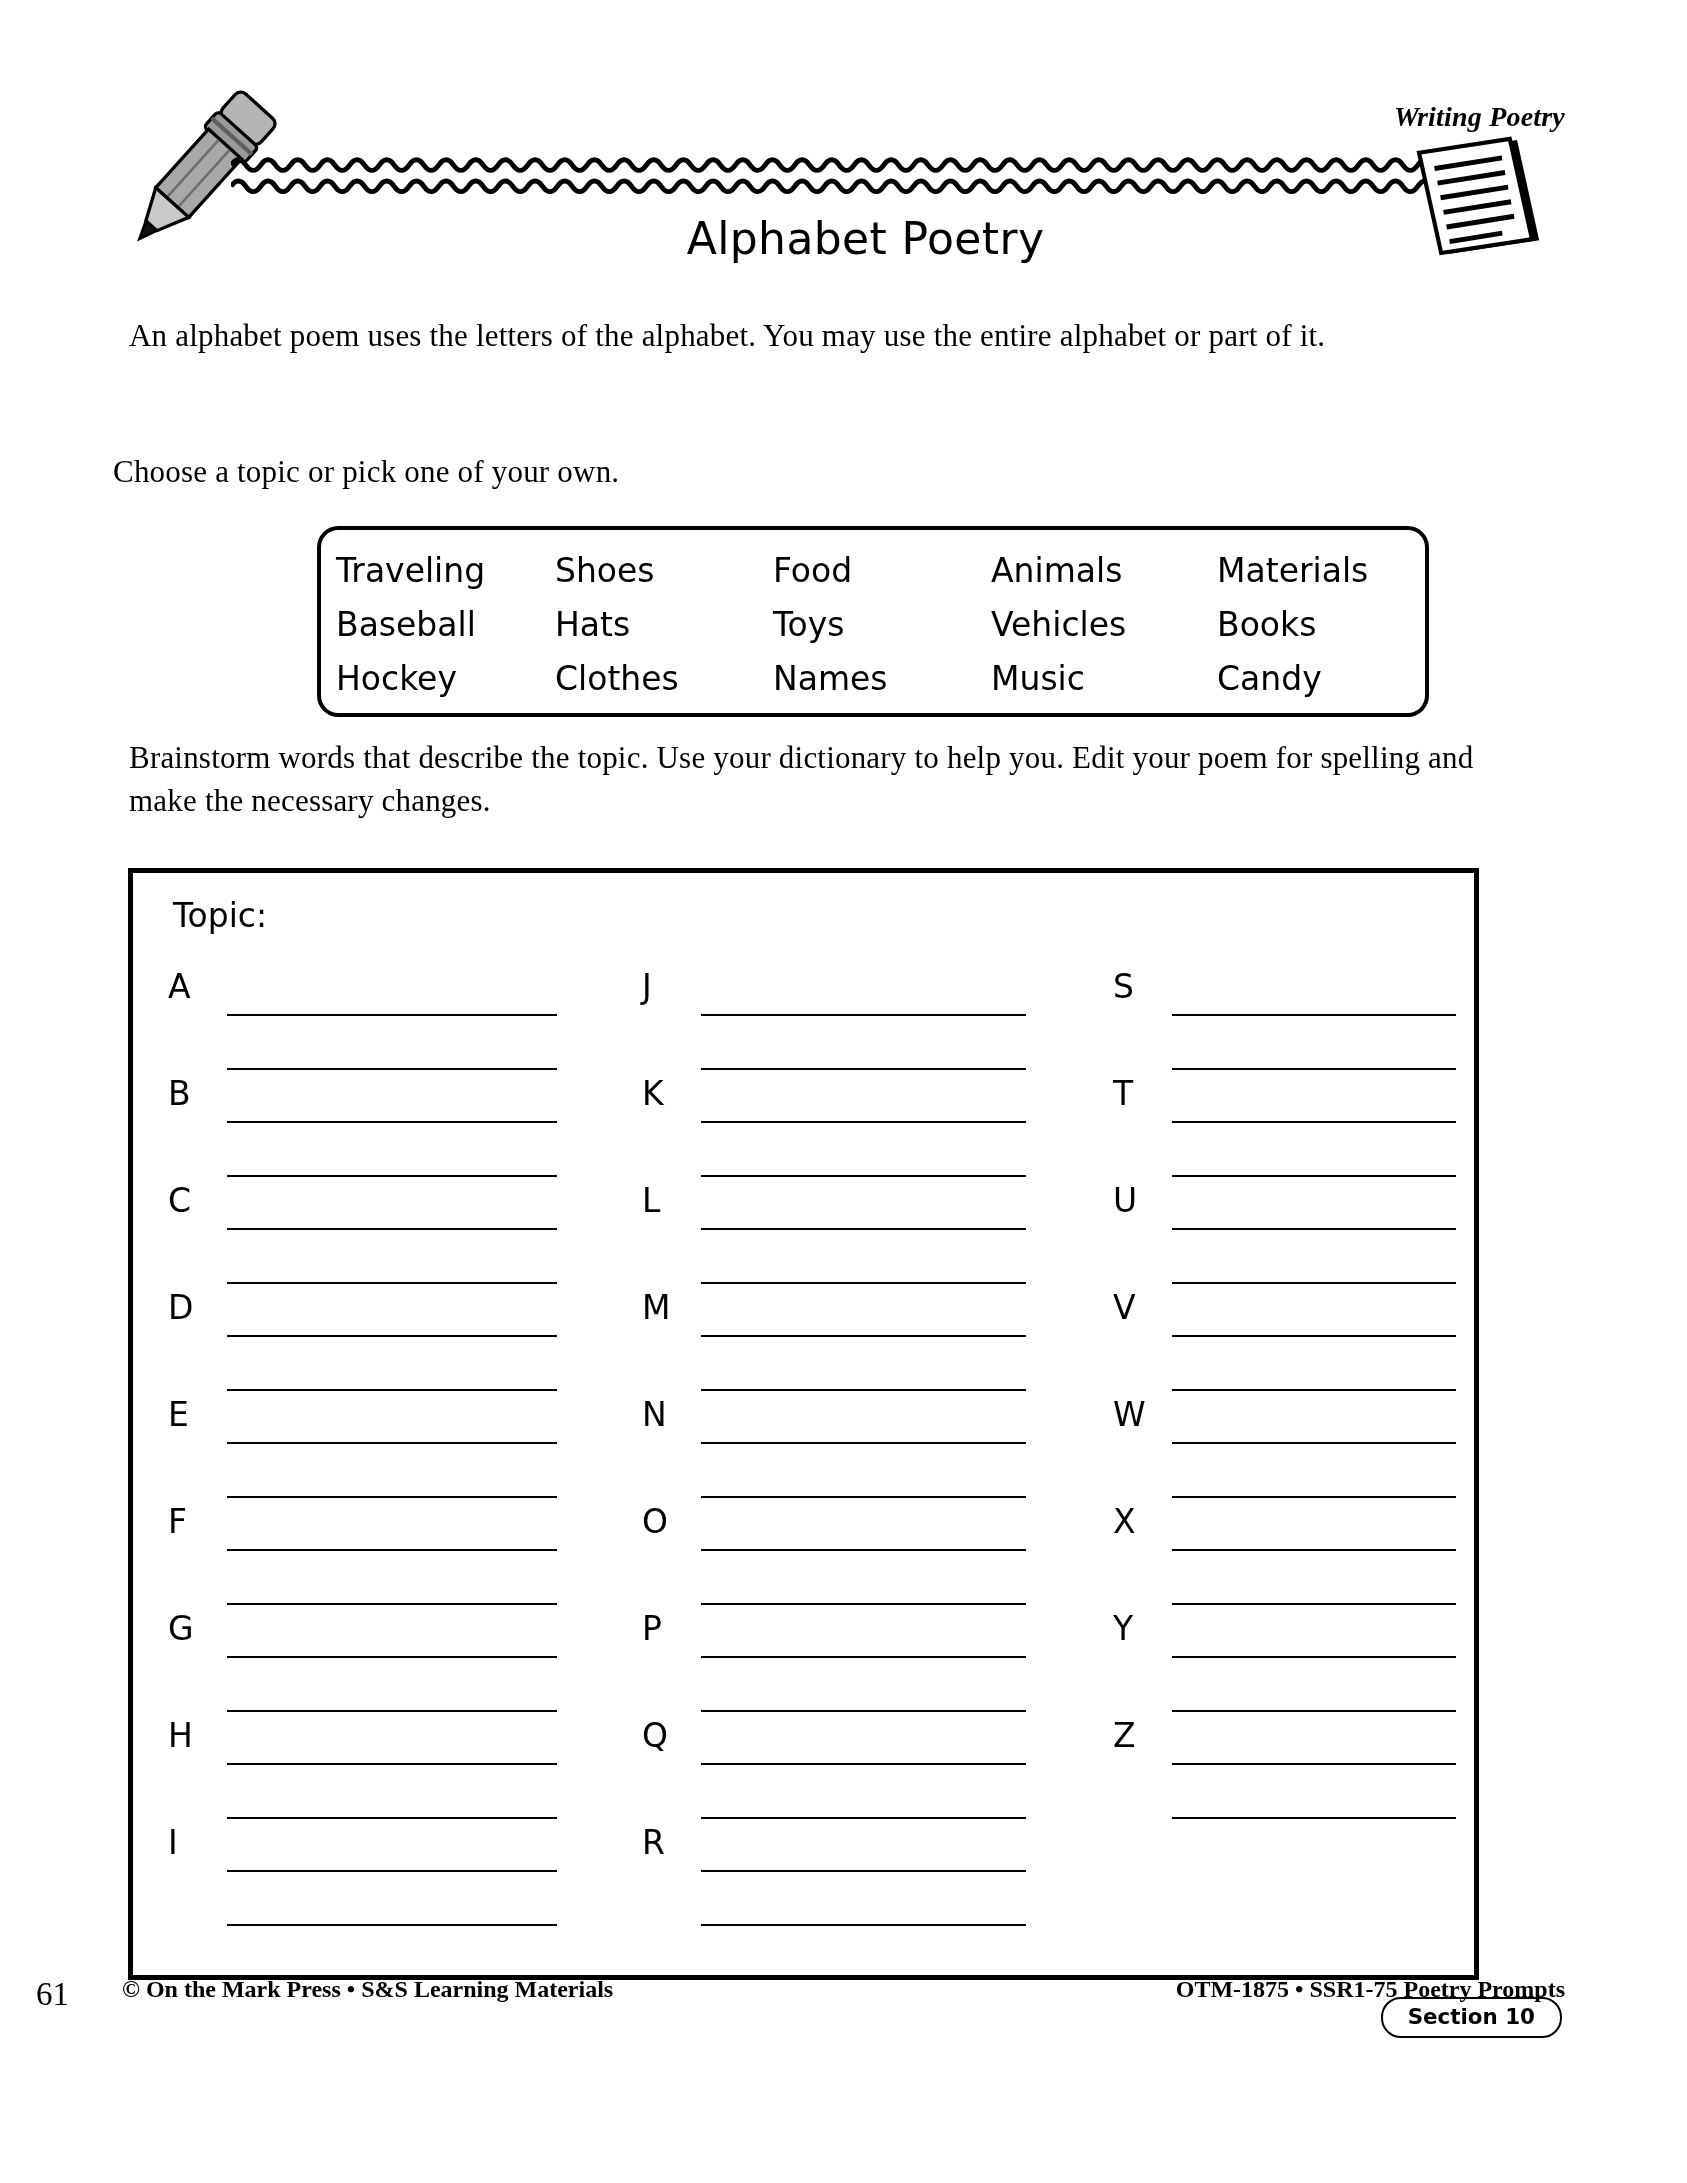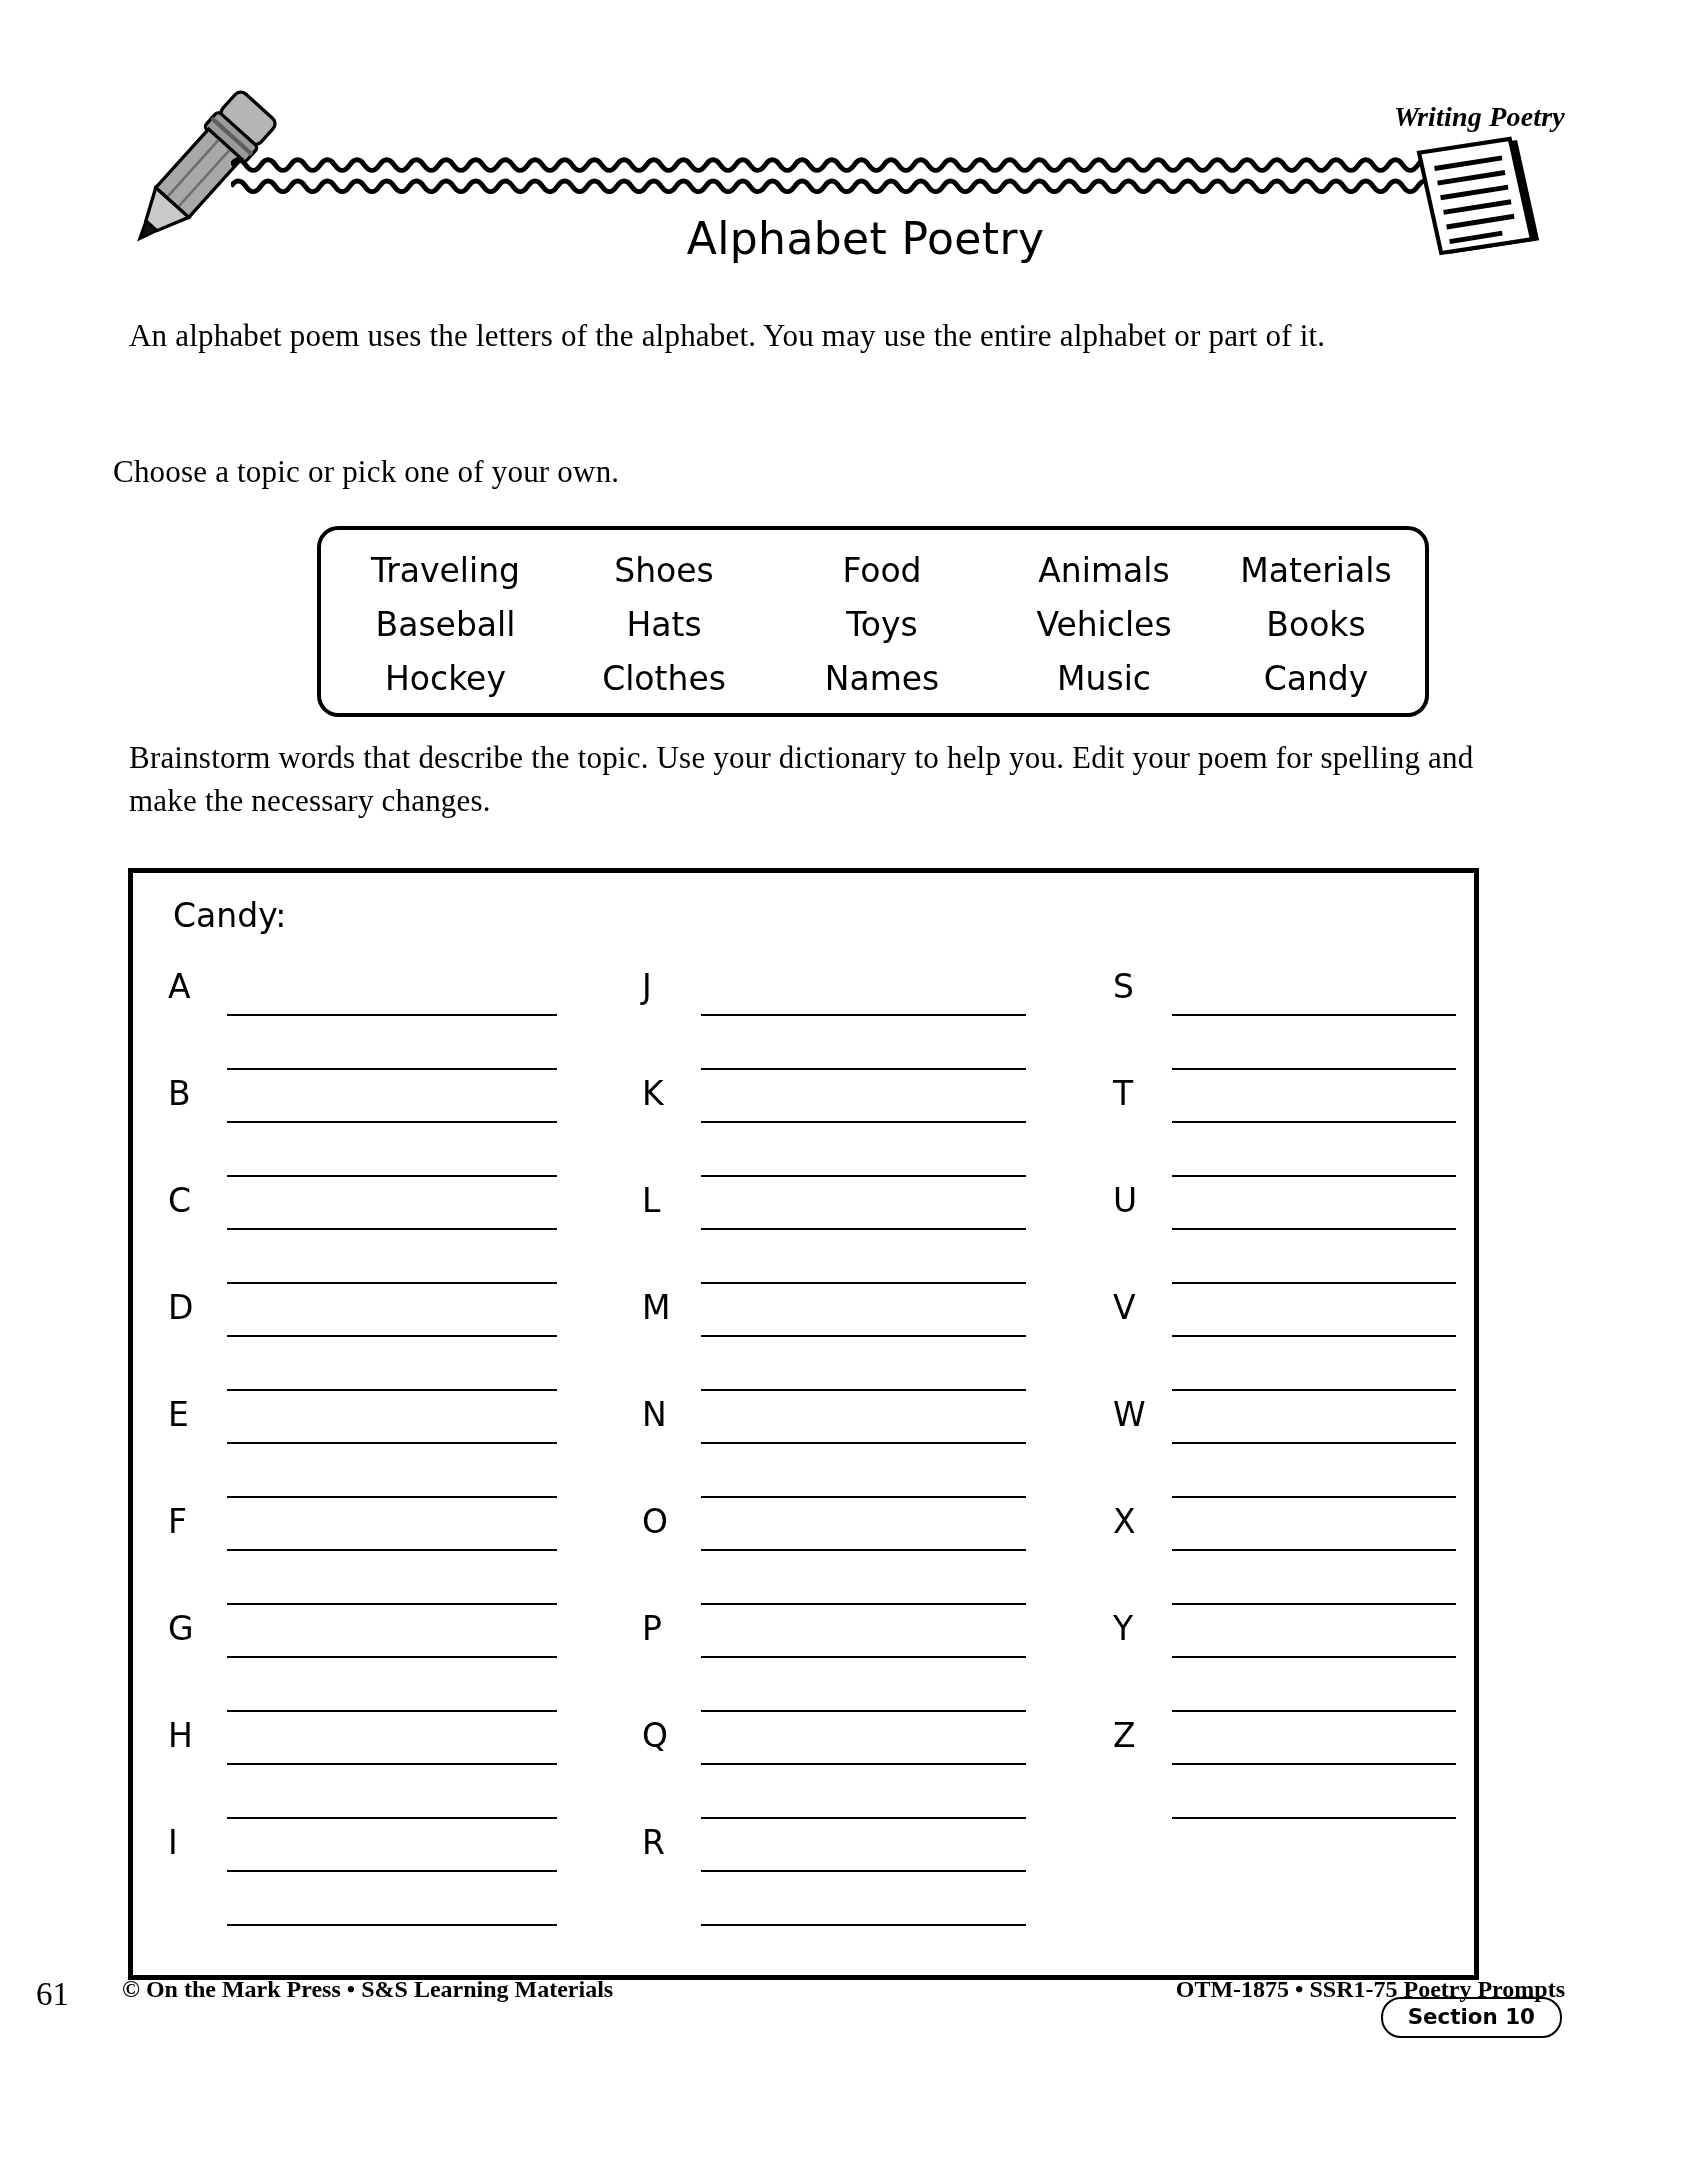--- a/index.html
+++ b/index.html
@@ -111,21 +111,20 @@
     width: 1079px;
     display: grid;
     grid-template-columns: 219px 218px 218px 226px 198px;
     grid-auto-rows: 54px;
     align-items: center;
   }
   .topic-word {
     font-family: "DejaVu Sans", sans-serif;
     font-size: 33px;
     white-space: nowrap;
-    text-align: center;
   }
 
   
   .worksheet {
     position: absolute;
     left: 128px;
     top: 868px;
     width: 1351px;
     height: 1112px;
     border: 5px solid #000;
@@ -275,21 +274,21 @@
     <span class="topic-word">Clothes</span>
     <span class="topic-word">Names</span>
     <span class="topic-word">Music</span>
     <span class="topic-word">Candy</span>
   </div>
 </div>
 
 <div class="para" id="brainstorm-para">Brainstorm words that describe the topic.  Use your dictionary to help you.  Edit your poem for spelling and make the necessary changes.</div>
 
 <div class="worksheet">
-  <div class="topic-label">Candy:</div>
+  <div class="topic-label">Topic:</div>
   <div class="columns">
     <div class="col" id="col-1">
         <div class="entry">
           <span class="letter">A</span>
           <div class="rule-main"></div>
           <div class="rule-sub"></div>
         </div>
         <div class="entry">
           <span class="letter">B</span>
           <div class="rule-main"></div>

